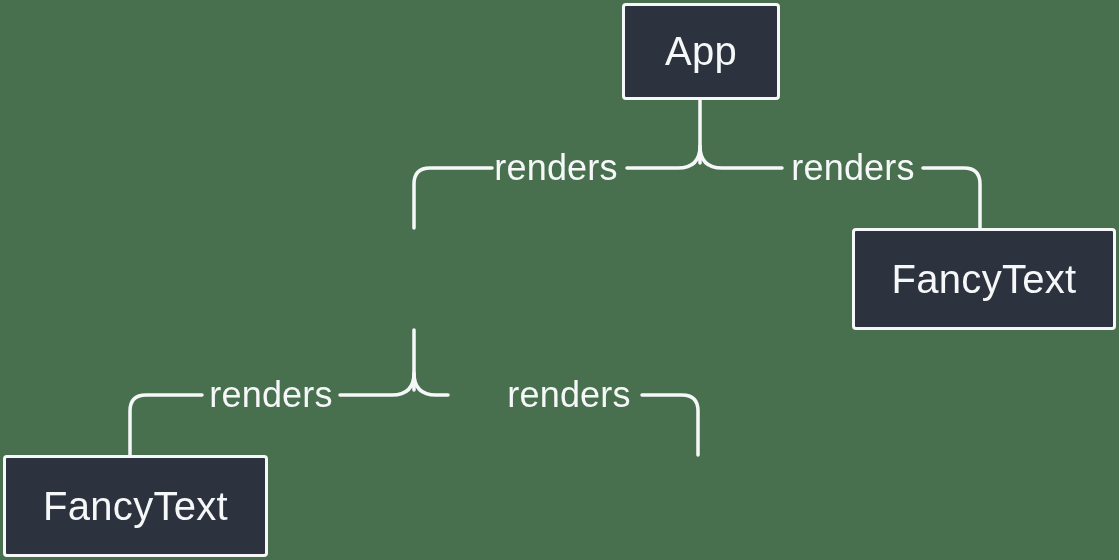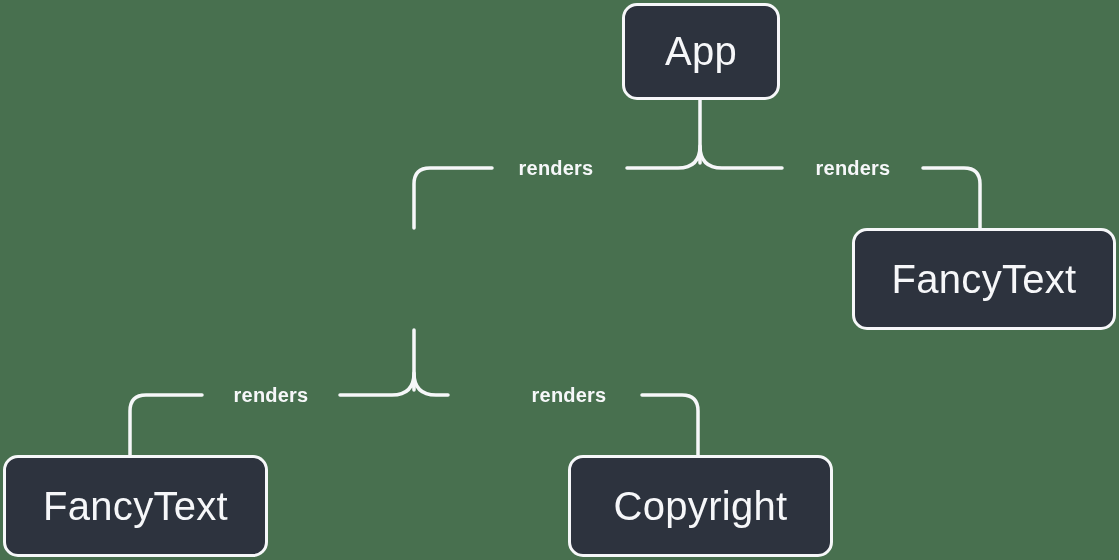--- a/index.html
+++ b/index.html
@@ -33,38 +33,38 @@
     stroke-width: 3.5;
     stroke-linecap: round;
   }
   .node {
     position: absolute;
     display: flex;
     align-items: center;
     justify-content: center;
     background: var(--node-fill);
     border: 3px solid var(--node-border);
-    border-radius: 15px;
+    border-radius: 4px;
     color: var(--text);
     font-size: 40px;
     font-weight: 400;
     letter-spacing: 0.3px;
     white-space: nowrap;
   }
   .node-app        { left: 622px; top: 3px;   width: 158px; height: 97px; }
   .node-ig         { left: 197px; top: 228px; width: 461px; height: 102px; }
   .node-ft-right   { left: 852px; top: 228px; width: 264px; height: 102px; }
   .node-ft-left    { left: 3px;   top: 455px; width: 265px; height: 102px; }
   .node-copyright  { left: 568px; top: 455px; width: 265px; height: 102px; }
   .edge-label {
     position: absolute;
     transform: translate(-50%, -50%);
     color: var(--text);
-    font-size: 20px;
-    font-weight: 700;
+    font-size: 36px;
+    font-weight: 400;
     letter-spacing: 0.2px;
     white-space: nowrap;
   }
   .edge-label-1 { left: 556px; top: 168px; }
   .edge-label-2 { left: 853px; top: 168px; }
   .edge-label-3 { left: 271px; top: 395px; }
   .edge-label-4 { left: 569px; top: 395px; }
 </style>
 </head>
 <body>
@@ -78,21 +78,20 @@
     <path d="M414,373 Q414,395 436,395 L448,395 M642,395 L682,395 Q698,395 698,411 L698,455"></path>
   </svg>
 
   <div class="node node-app">App</div>
 
 
   <div class="node node-ft-right">FancyText</div>
 
   <div class="node node-ft-left">FancyText</div>
 
-  <div class="node node-copyright">Copyright</div>
 
   <span class="edge-label edge-label-1">renders</span>
 
   <span class="edge-label edge-label-2">renders</span>
 
   <span class="edge-label edge-label-3">renders</span>
 
   <span class="edge-label edge-label-4">renders</span>
 
 </div>

